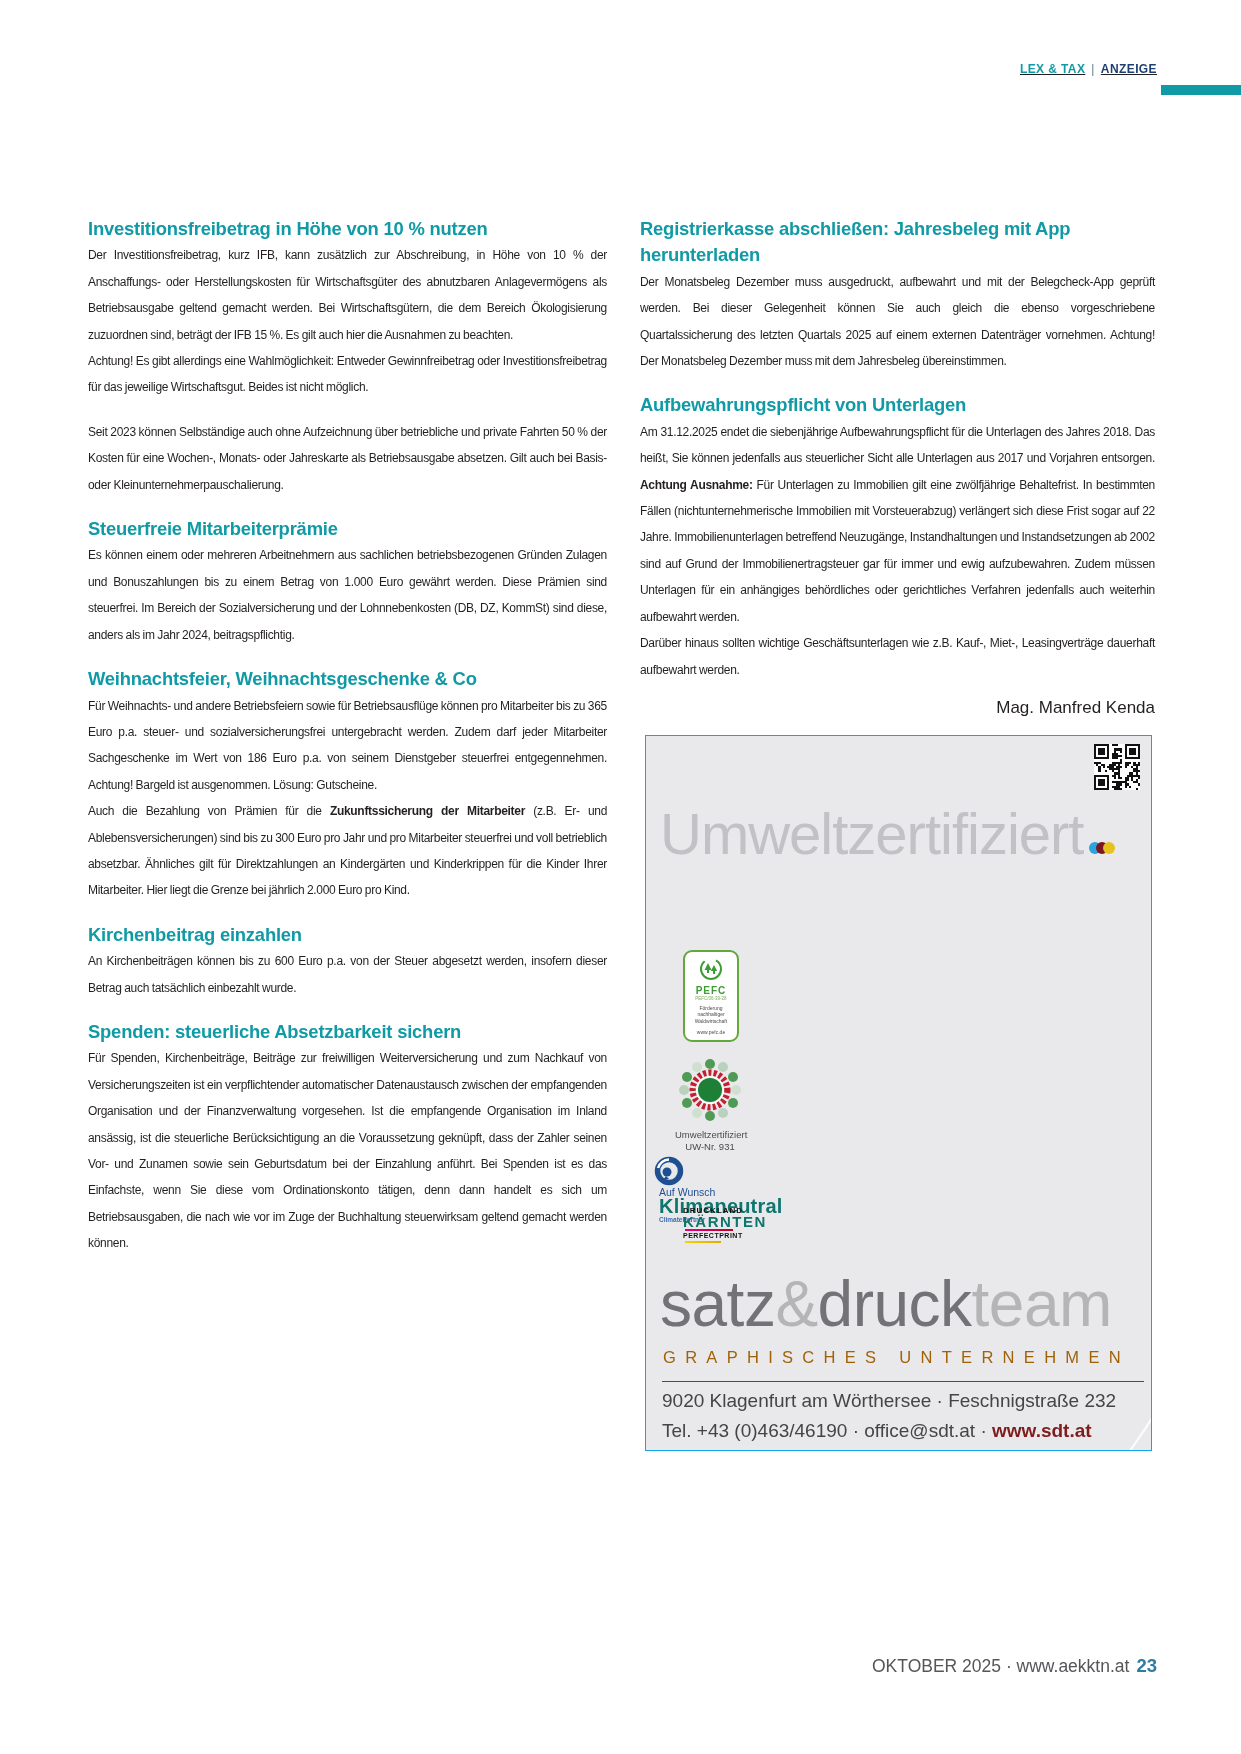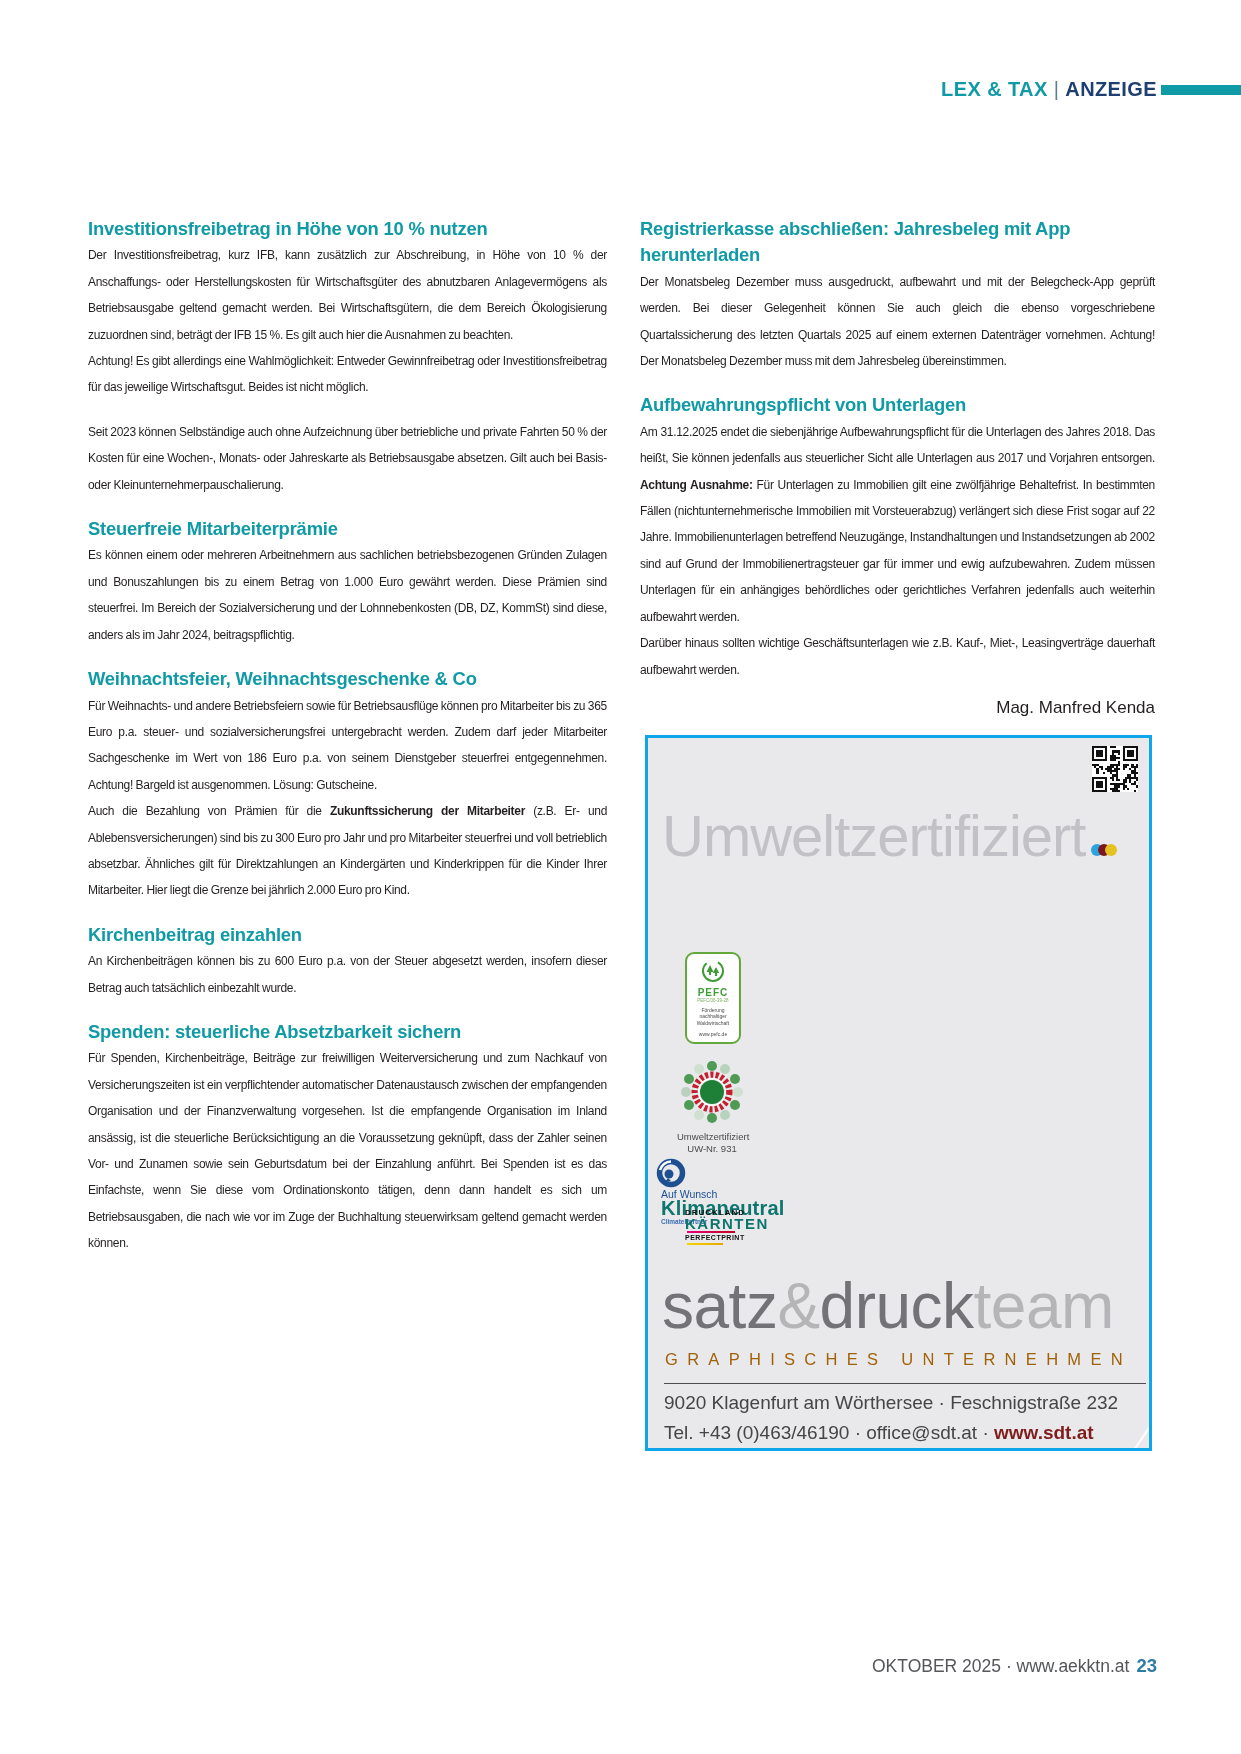--- a/index.html
+++ b/index.html
@@ -1,38 +1,38 @@
 <!DOCTYPE html>
 <html lang="de"><head>
 <meta charset="utf-8">
 <style>
   html,body{margin:0;padding:0;}
   body{
     width:1241px;height:1754px;position:relative;background:#ffffff;
     font-family:"Liberation Sans", sans-serif;color:#231f20;overflow:hidden;
   }
   
-  .page-header{position:absolute;top:78px;right:84px;font-size:20px;font-weight:bold;
-    letter-spacing:.4px;white-space:nowrap;}
+  .page-header{position:absolute;top:62px;right:84px;font-size:12px;font-weight:bold;
+    letter-spacing:.4px;white-space:nowrap;text-decoration:underline;}
   .hdr-section{color:#0f9aa6;}
   .hdr-sep{color:#5c7d8c;padding:0 6px;font-weight:normal;}
   .hdr-label{color:#1e3f70;}
   .hdr-bar{position:absolute;top:85px;right:0;width:80px;height:10px;background:#0f9aa6;}
   
   .col{position:absolute;top:216px;}
   #col-left{left:88px;width:519px;}
   #col-right{left:640px;width:515px;}
   section.article + section.article{margin-top:18px;}
   h3{margin:0;font-size:18.4px;line-height:26.4px;font-weight:bold;color:#0f9aa6;letter-spacing:-.2px;}
   p{margin:0;font-size:12px;line-height:26.4px;text-align:justify;letter-spacing:-.3px;word-spacing:-.4px;}
   p b{letter-spacing:-.3px;}
   .author{margin-top:12px;text-align:right;font-size:17px;line-height:26px;}
   
   .ad{position:relative;margin-top:14px;margin-left:5px;width:507px;height:716px;
-      box-sizing:border-box;border:3px solid #0ea5e9;background:#e9e9ec;overflow:hidden;}
+      box-sizing:border-box;border:1px solid #0ea5e9;background:#e9e9ec;overflow:hidden;}
   .swoosh1{position:absolute;left:190px;top:-60px;width:420px;height:900px;border-radius:50%;
       border-right:3px solid rgba(255,255,255,.85);transform:rotate(14deg);pointer-events:none;}
   .swoosh2{position:absolute;left:230px;top:-40px;width:420px;height:900px;border-radius:50%;
       border-right:2px solid rgba(170,170,178,.35);transform:rotate(12deg);pointer-events:none;}
   .swoosh3{position:absolute;left:120px;top:40px;width:520px;height:980px;border-radius:50%;
       border-right:30px solid rgba(255,255,255,.45);transform:rotate(18deg);filter:blur(6px);pointer-events:none;}
   .qr{position:absolute;top:8px;right:11px;width:46px;height:46px;}
   .qr svg{display:block;width:46px;height:46px;}
   .ad-title{position:absolute;left:14px;top:64px;font-size:58px;font-weight:100;
       color:#c2c2c6;letter-spacing:-1px;white-space:nowrap;}

